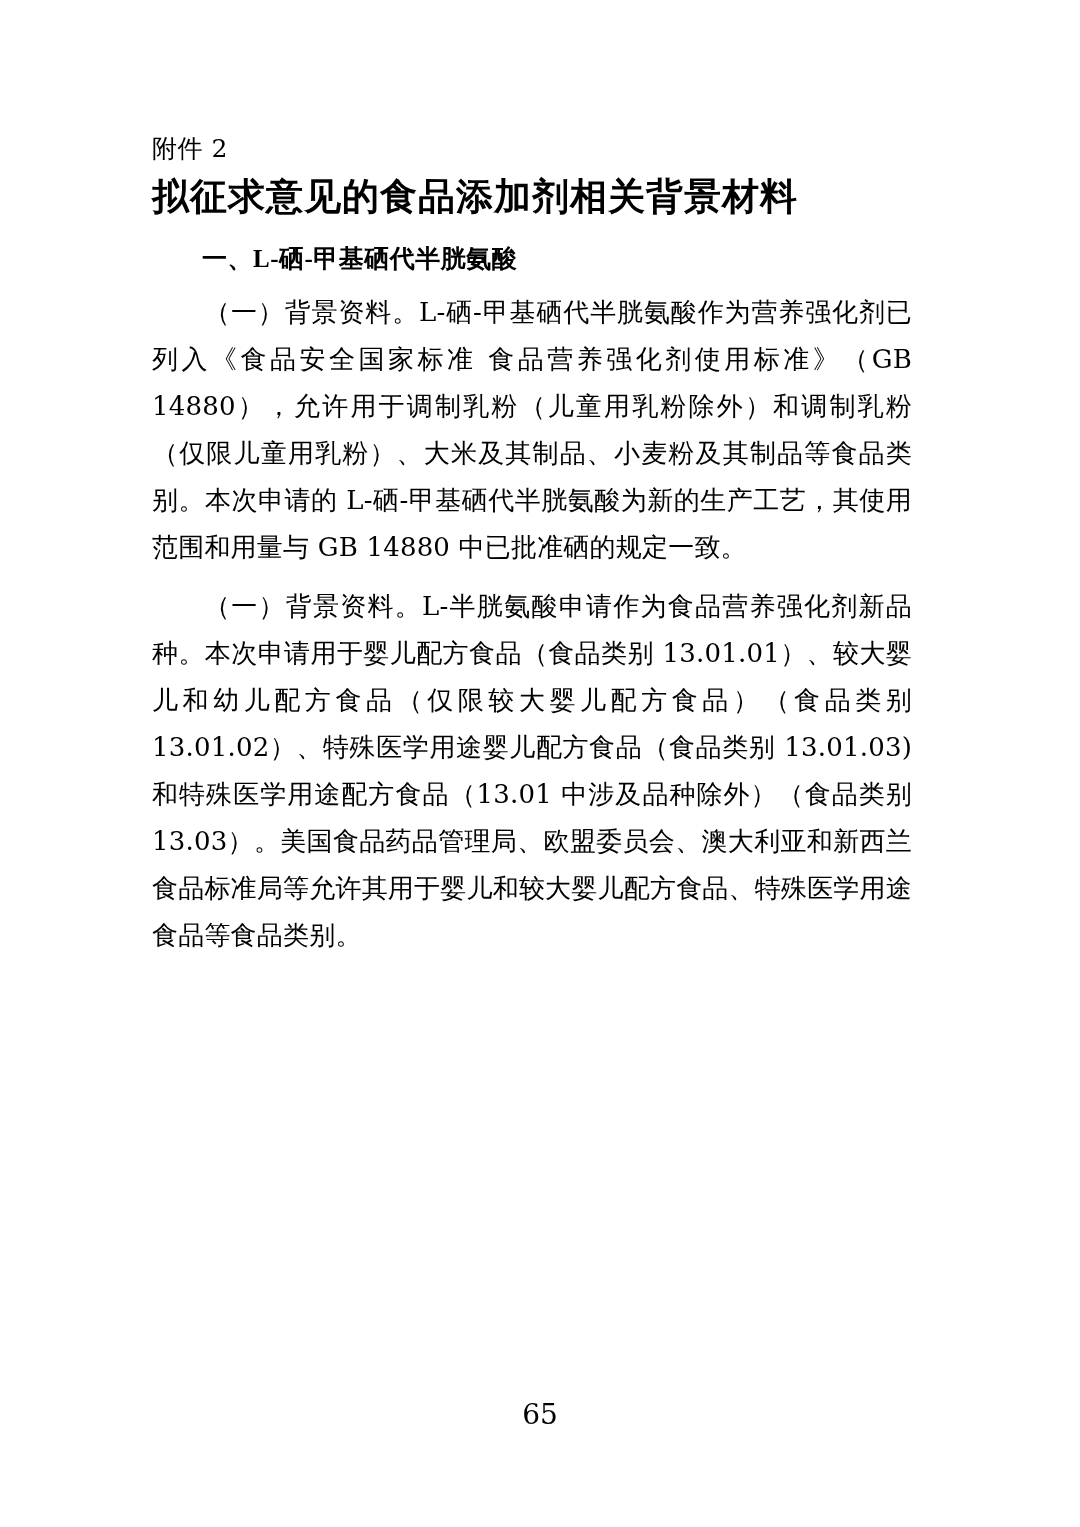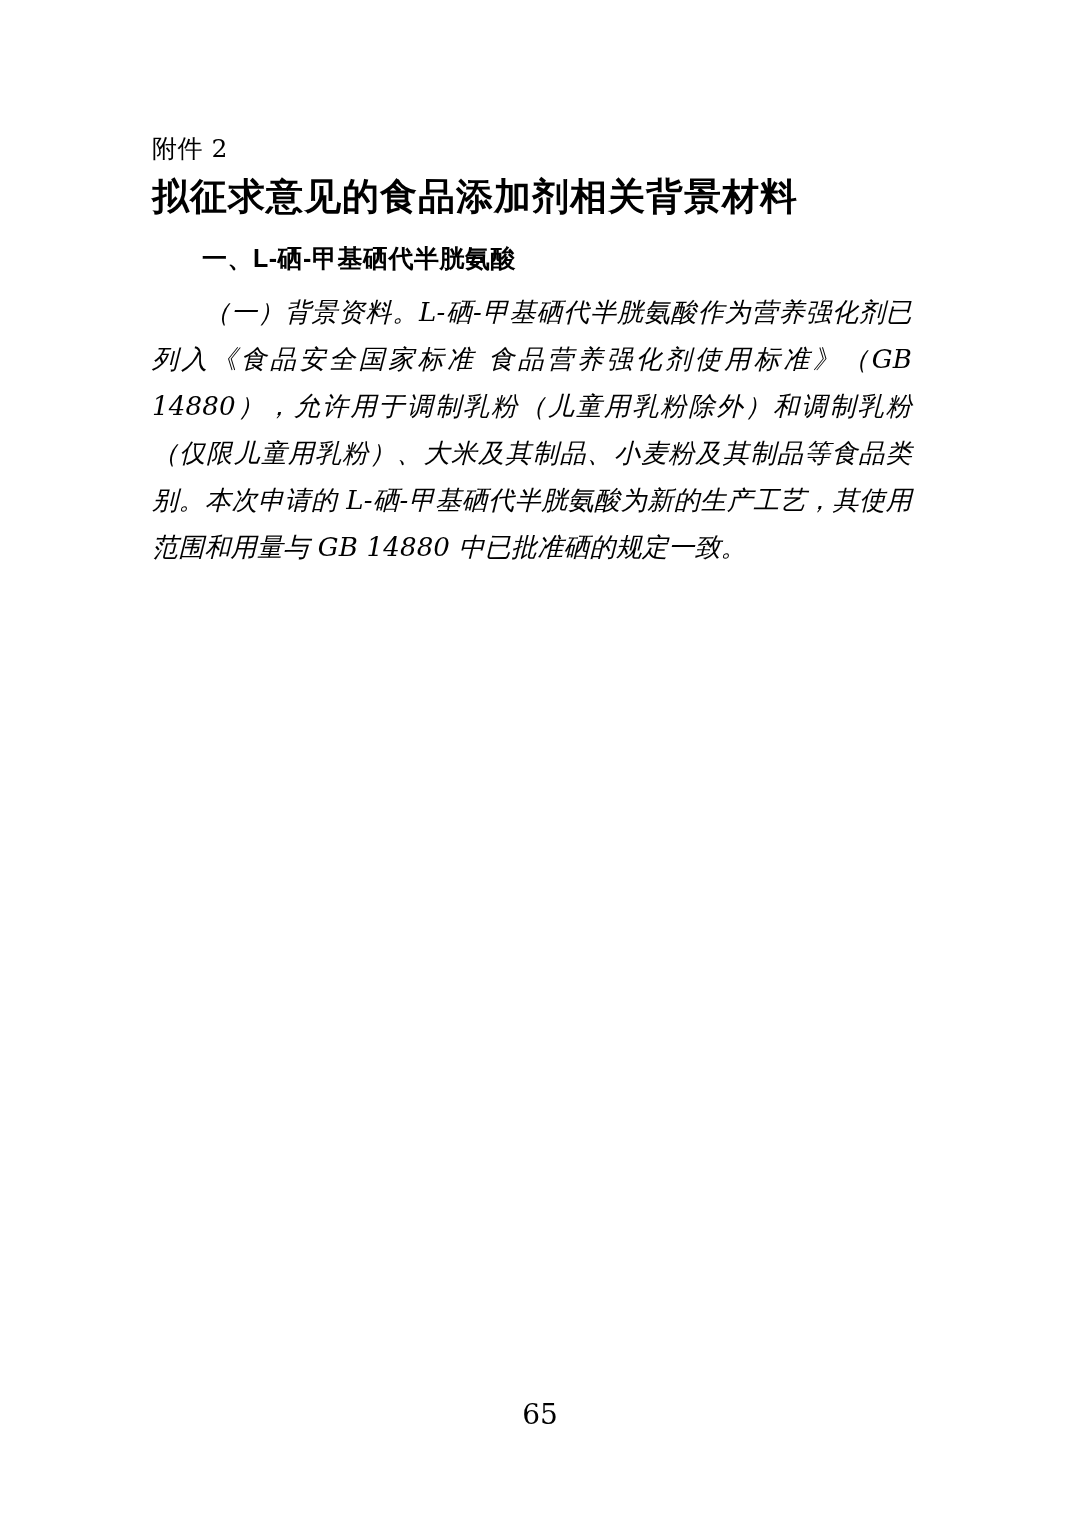--- a/index.html
+++ b/index.html
@@ -32,37 +32,36 @@
   .doc-title {
     font-family: "DejaVu Serif", "Liberation Serif", serif;
     font-size: 37px;
     font-weight: bold;
     text-align: left;
     letter-spacing: 1px;
     margin: 6px 0 14px 0;
     line-height: 1.3;
   }
   .section-heading {
-    font-family: Liberation Sans, sans-serif;
+    font-family: Liberation Serif, serif;
     font-size: 25px;
     font-weight: bold;
     margin: 20px 0 6px 0;
     text-indent: 50px;
     letter-spacing: 0.5px;
     line-height: 1.5;
   }
   p.body-text {
     font-size: 26px;
     line-height: 47px;
     margin: 12px 0 2px 0;
     text-indent: 52px;
     text-align: justify;
     text-justify: inter-ideograph;
     letter-spacing: 0.2px;
-    font-style: italic;
   }
   .page-number {
     position: absolute;
     left: 0;
     right: 0;
     top: 1398px;
     text-align: center;
     font-size: 28px;
     font-family: "DejaVu Serif", "Liberation Serif", serif;
   }
@@ -76,17 +75,18 @@
     <div class="attachment-label">附件 2</div>
 
     <h1 class="doc-title">拟征求意见的食品添加剂相关背景材料</h1>
 
     <h2 class="section-heading">一、L-硒-甲基硒代半胱氨酸</h2>
 
     <p class="body-text">（一）背景资料。L-硒-甲基硒代半胱氨酸作为营养强化剂已列入《食品安全国家标准 食品营养强化剂使用标准》（GB 14880），允许用于调制乳粉（儿童用乳粉除外）和调制乳粉（仅限儿童用乳粉）、大米及其制品、小麦粉及其制品等食品类别。本次申请的 L-硒-甲基硒代半胱氨酸为新的生产工艺，其使用范围和用量与 GB 14880 中已批准硒的规定一致。</p>
 
 
 
+    <p class="body-text">（一）背景资料。L-半胱氨酸申请作为食品营养强化剂新品种。本次申请用于婴儿配方食品（食品类别 13.01.01）、较大婴儿和幼儿配方食品（仅限较大婴儿配方食品）（食品类别 13.01.02）、特殊医学用途婴儿配方食品（食品类别 13.01.03)和特殊医学用途配方食品（13.01 中涉及品种除外）（食品类别 13.03）。美国食品药品管理局、欧盟委员会、澳大利亚和新西兰食品标准局等允许其用于婴儿和较大婴儿配方食品、特殊医学用途食品等食品类别。</p>
 
   </div>
 
   <div class="page-number">65</div>
 </div>
 
 </body></html>

